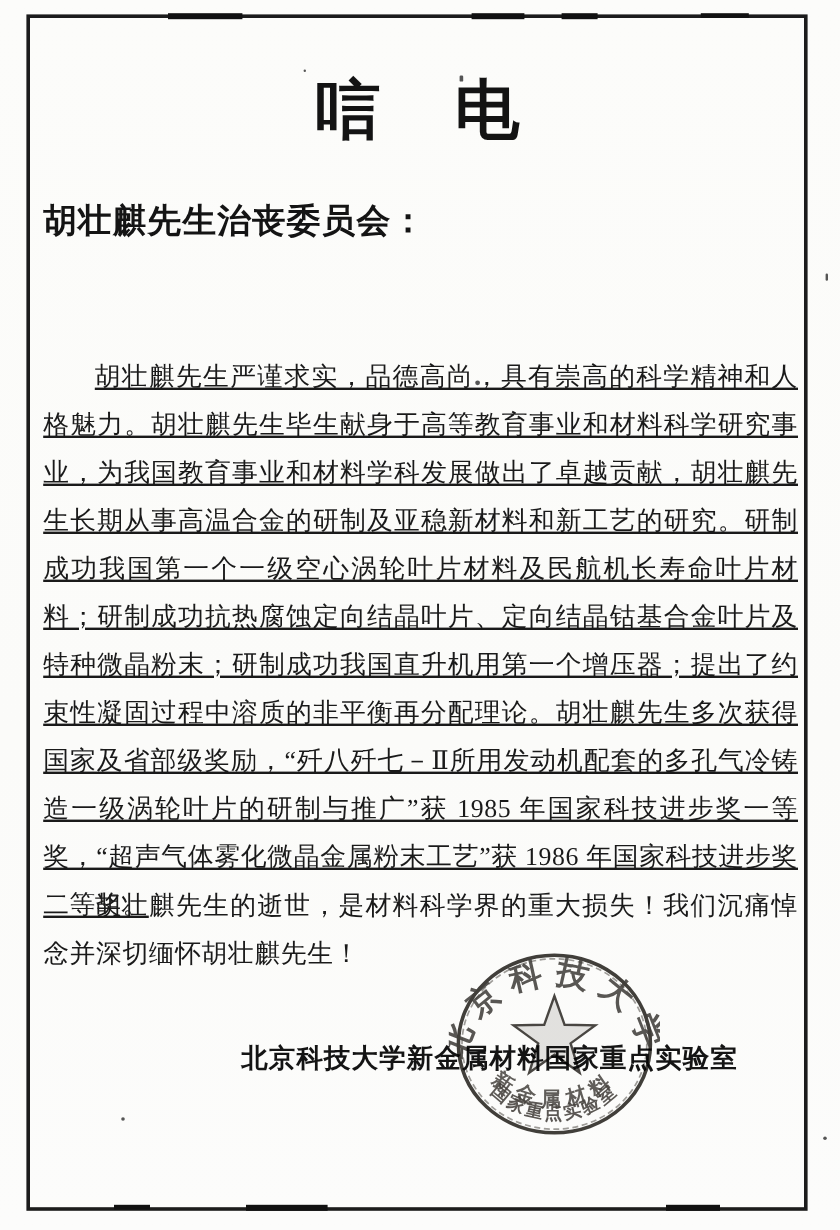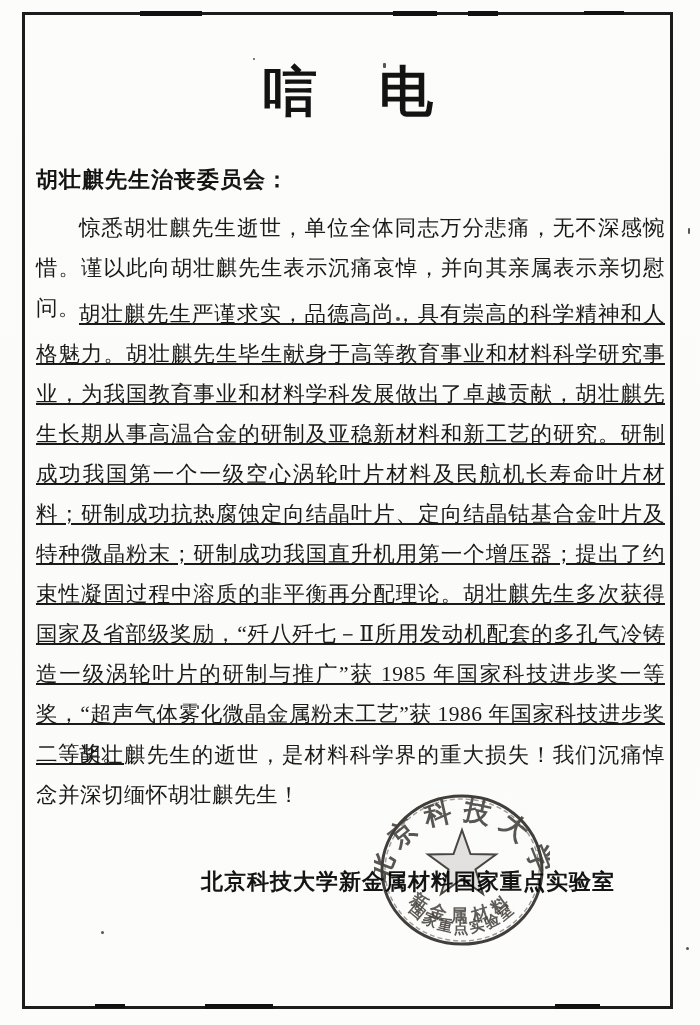--- a/index.html
+++ b/index.html
@@ -16,21 +16,21 @@
   }
   
   .artifact{position:absolute;background:#111;}
   .doc-title{
     position:absolute;left:0;top:56px;width:100%;text-align:center;
     font-family:Liberation Mono, monospace;
     font-size:54px;font-weight:bold;color:#131313;letter-spacing:4px;
   }
   .salutation{
     position:absolute;left:36px;top:165px;margin:0;
-    font-size:22px;font-weight:bold;color:#141414;letter-spacing:1px;
+    font-size:28px;font-weight:bold;color:#141414;letter-spacing:1px;
   }
   .para{
     position:absolute;left:36px;width:629px;margin:0;
     font-size:21.5px;line-height:40px;color:#1a1a1a;
     text-align:justify;text-indent:2em;letter-spacing:0.5px;
   }
   .p1{top:208px;}
   .p2{top:294px;text-decoration:underline;}
   .p3{top:735px;}
   .signature{
@@ -59,21 +59,20 @@
   <div class="artifact" style="left:468px;top:11px;width:30px;height:5px;"></div>
   <div class="artifact" style="left:584px;top:11px;width:40px;height:4px;"></div>
   <div class="artifact" style="left:205px;top:1004px;width:68px;height:5px;"></div>
   <div class="artifact" style="left:555px;top:1004px;width:45px;height:5px;"></div>
   <div class="artifact" style="left:95px;top:1004px;width:30px;height:4px;"></div>
 
   <div class="doc-title">唁　电</div>
 
   <p class="salutation">胡壮麒先生治丧委员会：</p>
 
-  <p class="para p1">惊悉胡壮麒先生逝世，单位全体同志万分悲痛，无不深感惋惜。谨以此向胡壮麒先生表示沉痛哀悼，并向其亲属表示亲切慰问。</p>
   <p class="para p2">胡壮麒先生严谨求实，品德高尚，具有崇高的科学精神和人格魅力。胡壮麒先生毕生献身于高等教育事业和材料科学研究事业，为我国教育事业和材料学科发展做出了卓越贡献，胡壮麒先生长期从事高温合金的研制及亚稳新材料和新工艺的研究。研制成功我国第一个一级空心涡轮叶片材料及民航机长寿命叶片材料；研制成功抗热腐蚀定向结晶叶片、定向结晶钴基合金叶片及特种微晶粉末；研制成功我国直升机用第一个增压器；提出了约束性凝固过程中溶质的非平衡再分配理论。胡壮麒先生多次获得国家及省部级奖励，“歼八歼七－Ⅱ所用发动机配套的多孔气冷铸造一级涡轮叶片的研制与推广”获 1985 年国家科技进步奖一等奖，“超声气体雾化微晶金属粉末工艺”获 1986 年国家科技进步奖二等奖。</p>
   <p class="para p3">胡壮麒先生的逝世，是材料科学界的重大损失！我们沉痛悼念并深切缅怀胡壮麒先生！</p>
 
   <p class="signature">北京科技大学新金属材料国家重点实验室</p>
 
   <svg class="stamp" viewBox="0 0 176 162">
     <defs>
       <path id="arcTop" d="M 12,100 A 76,70 0 0 1 164,100" fill="none"></path>
       <path id="arcMid" d="M 26,99 A 72,66 0 0 0 150,99" fill="none"></path>
       <path id="arcBot" d="M 27,110 A 70,64 0 0 0 149,110" fill="none"></path>

